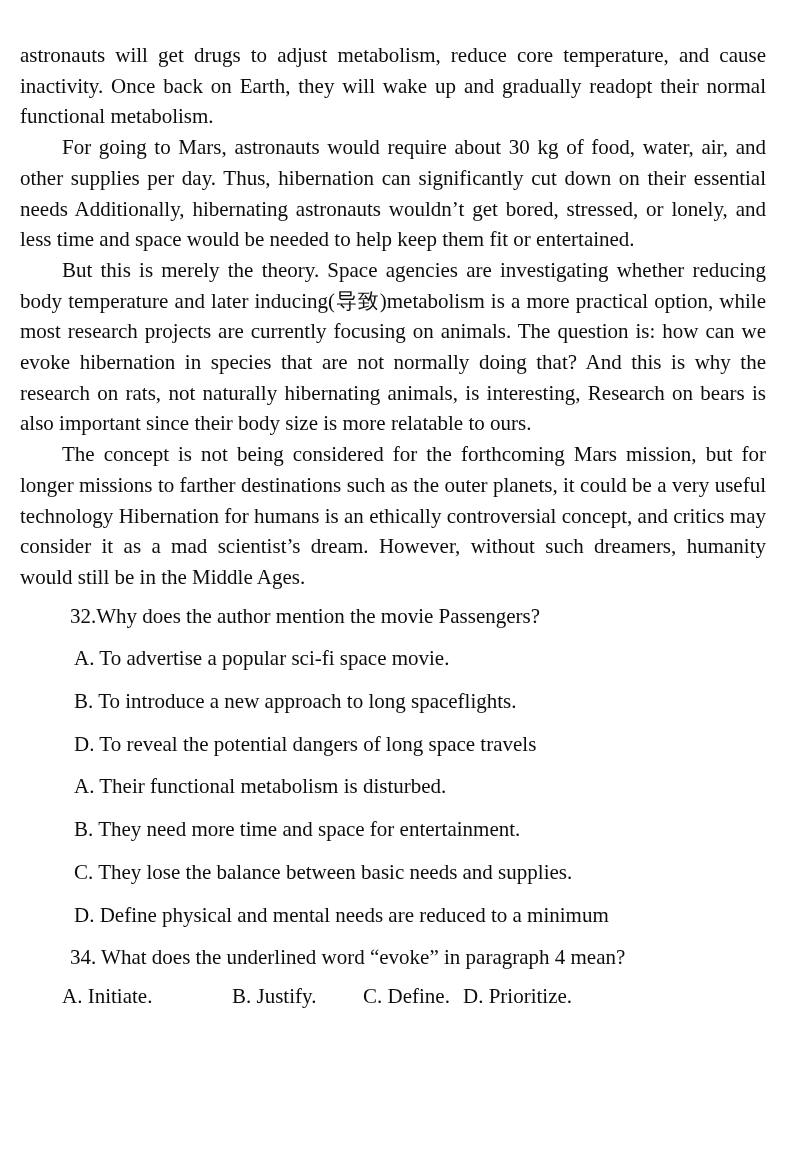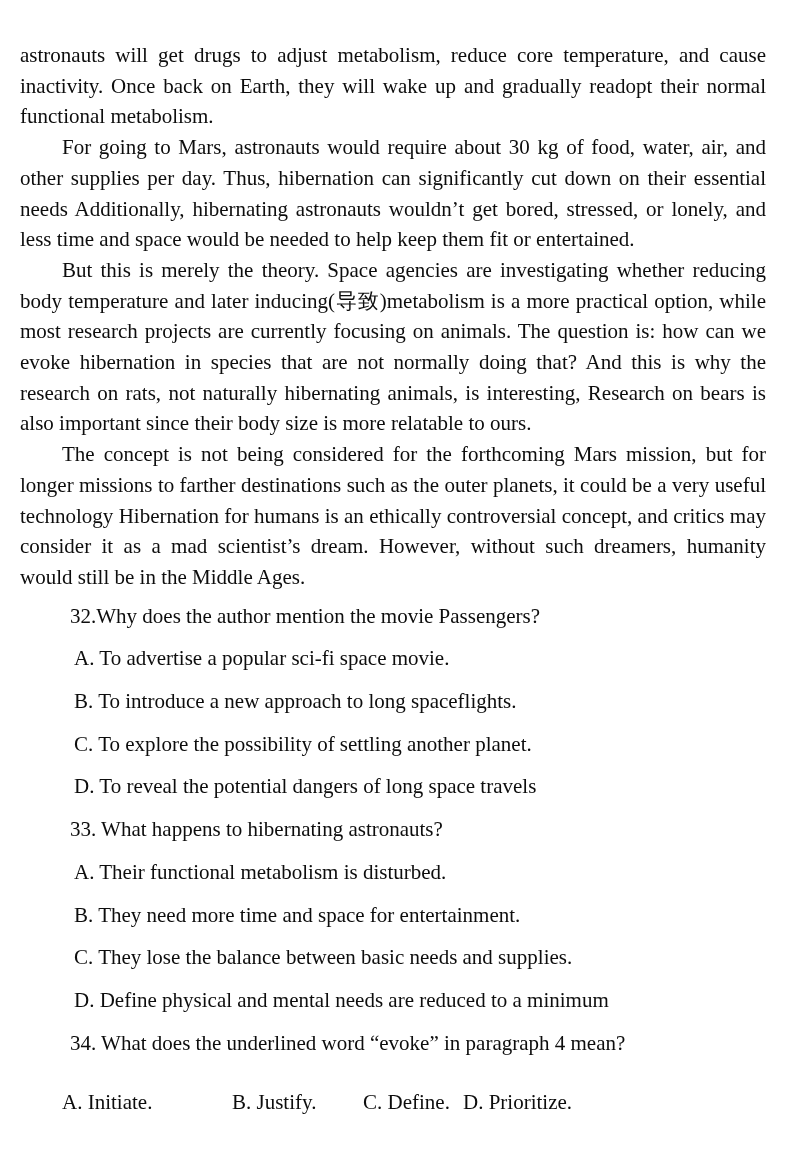--- a/index.html
+++ b/index.html
@@ -20,44 +20,42 @@
   .para {
     margin: 0;
     text-align: justify;
     text-justify: inter-word;
   }
   .para.indent { text-indent: 42px; }
   .q-stem { margin: 8px; padding-left: 42px; }
   .option-line { margin: 12px; padding-left: 42px; }
   .options-inline { margin: 0; padding-left: 42px; white-space: nowrap; }
   .options-inline .opt { display: inline-block; }
-  .options-inline .opt-w-0 { width: 170px; margin-top: 21px; }
+  .options-inline .opt-w-0 { width: 170px; }
   .options-inline .opt-w-1 { width: 118px; }
   .options-inline .opt-w-2 { width: 113px; text-align: center; }
 </style>
 </head>
 <body>
 
 <div class="page">
   <div id="passage">
       <p class="para">astronauts will get drugs to adjust metabolism, reduce core temperature, and cause inactivity. Once back on Earth, they will wake up and gradually readopt their normal functional metabolism.</p>
       <p class="para indent">For going to Mars, astronauts would require about 30 kg of food, water, air, and other supplies per day. Thus, hibernation can significantly cut down on their essential needs Additionally, hibernating astronauts wouldn’t get bored, stressed, or lonely, and less time and space would be needed to help keep them fit or entertained.</p>
       <p class="para indent">But this is merely the theory. Space agencies are investigating whether reducing body temperature and later inducing(导致)metabolism is a more practical option, while most research projects are currently focusing on animals. The question is: how can we evoke hibernation in species that are not normally doing that? And this is why the research on rats, not naturally hibernating animals, is interesting, Research on bears is also important since their body size is more relatable to ours.</p>
       <p class="para indent">The concept is not being considered for the forthcoming Mars mission, but for longer missions to farther destinations such as the outer planets, it could be a very useful technology Hibernation for humans is an ethically controversial concept, and critics may consider it as a mad scientist’s dream. However, without such dreamers, humanity would still be in the Middle Ages.</p>
     </div>
   <div id="questions">
       <div>
         <div class="q-stem">32.Why does the author mention the movie Passengers?</div>
         <div class="option-line">A. To advertise a popular sci-fi space movie.</div>
         <div class="option-line">B. To introduce a new approach to long spaceflights.</div>
-        <div class="option-line">C. To explore the possibility of settling another planet.</div>
         <div class="option-line">D. To reveal the potential dangers of long space travels</div>
       </div>
       <div>
-        <div class="q-stem">33. What happens to hibernating astronauts?</div>
         <div class="option-line">A. Their functional metabolism is disturbed.</div>
         <div class="option-line">B. They need more time and space for entertainment.</div>
         <div class="option-line">C. They lose the balance between basic needs and supplies.</div>
         <div class="option-line">D. Define physical and mental needs are reduced to a minimum</div>
       </div>
       <div>
         <div class="q-stem">34. What does the underlined word “evoke” in paragraph 4 mean?</div>
         <div class="options-inline"><span class="opt opt-w-0">A. Initiate.</span><span class="opt opt-w-1">B. Justify.</span><span class="opt opt-w-2">C. Define.</span><span class="opt">D. Prioritize.</span></div>
       </div>
     </div>

